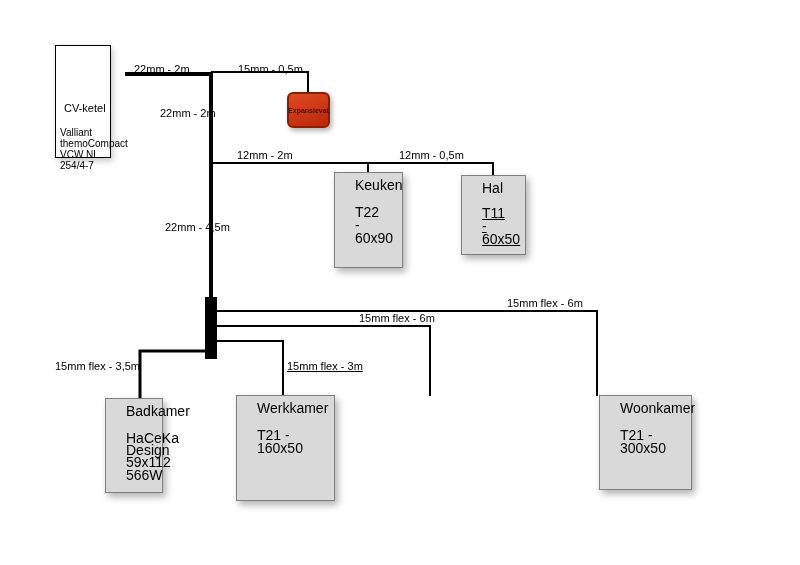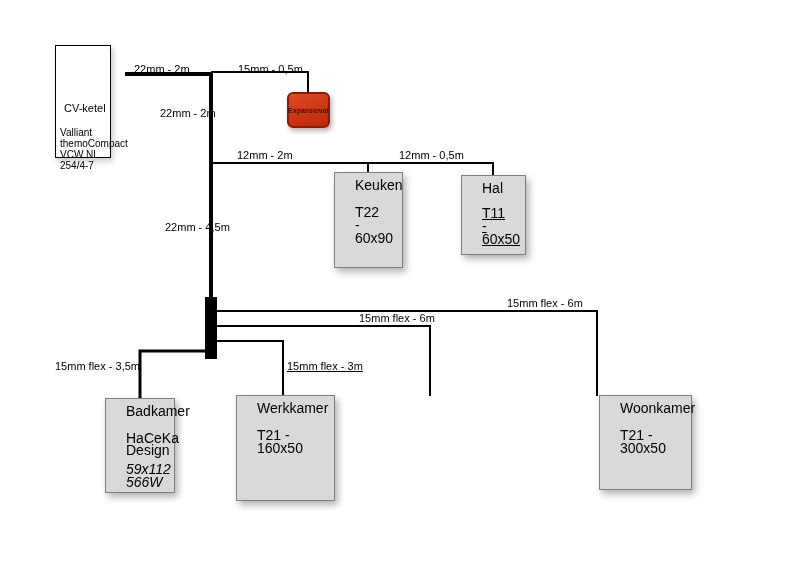--- a/index.html
+++ b/index.html
@@ -19,21 +19,21 @@
     box-sizing: border-box;
     background: var(--box-fill, #d9d9d9);
     border: 1px solid var(--box-border, #808080);
     box-shadow: 3px 4px 7px rgba(0,0,0,0.30);
     padding: 6px 20px;
     font-size: 14px;
     line-height: 13px;
   }
   .node .room-spec { margin-top: 14px; }
   .node .room-detail { line-height: 12px; }
-  .node .room-size { margin-top: 7px; line-height: 13px; font-style: italic; }
+  .node .room-size { line-height: 13px; }
 
   .boiler {
     position: absolute;
     box-sizing: border-box;
     left: 55px; top: 45px; width: 56px; height: 113px;
     background: #ffffff;
     border: 1px solid #000;
     box-shadow: 2px 3px 6px rgba(0,0,0,0.22);
     padding: 18px 4px;
   }
@@ -109,21 +109,21 @@
   <div class="node" style="left:334px; top:172px; width:69px; height:96px;">
     <div class="room-name">Keuken</div>
     <div class="room-spec">T22 - 60x90</div>
   </div>
 
   <div class="node" style="left:461px; top:175px; width:65px; height:80px;">
     <div class="room-name">Hal</div>
     <div class="room-spec" style="margin-top:12px;text-decoration:underline;">T11 - 60x50</div>
   </div>
 
-  <div class="node" style="left:105px; top:398px; width:70px; height:95px;">
+  <div class="node" style="left:105px; top:398px; width:58px; height:95px;">
     <div class="room-name">Badkamer</div>
     <div class="room-spec">
       <div class="room-detail">HaCeKa</div>
       <div class="room-detail">Design</div>
     </div>
     <div class="room-size">
       <div>59x112</div>
       <div>566W</div>
     </div>
   </div>

